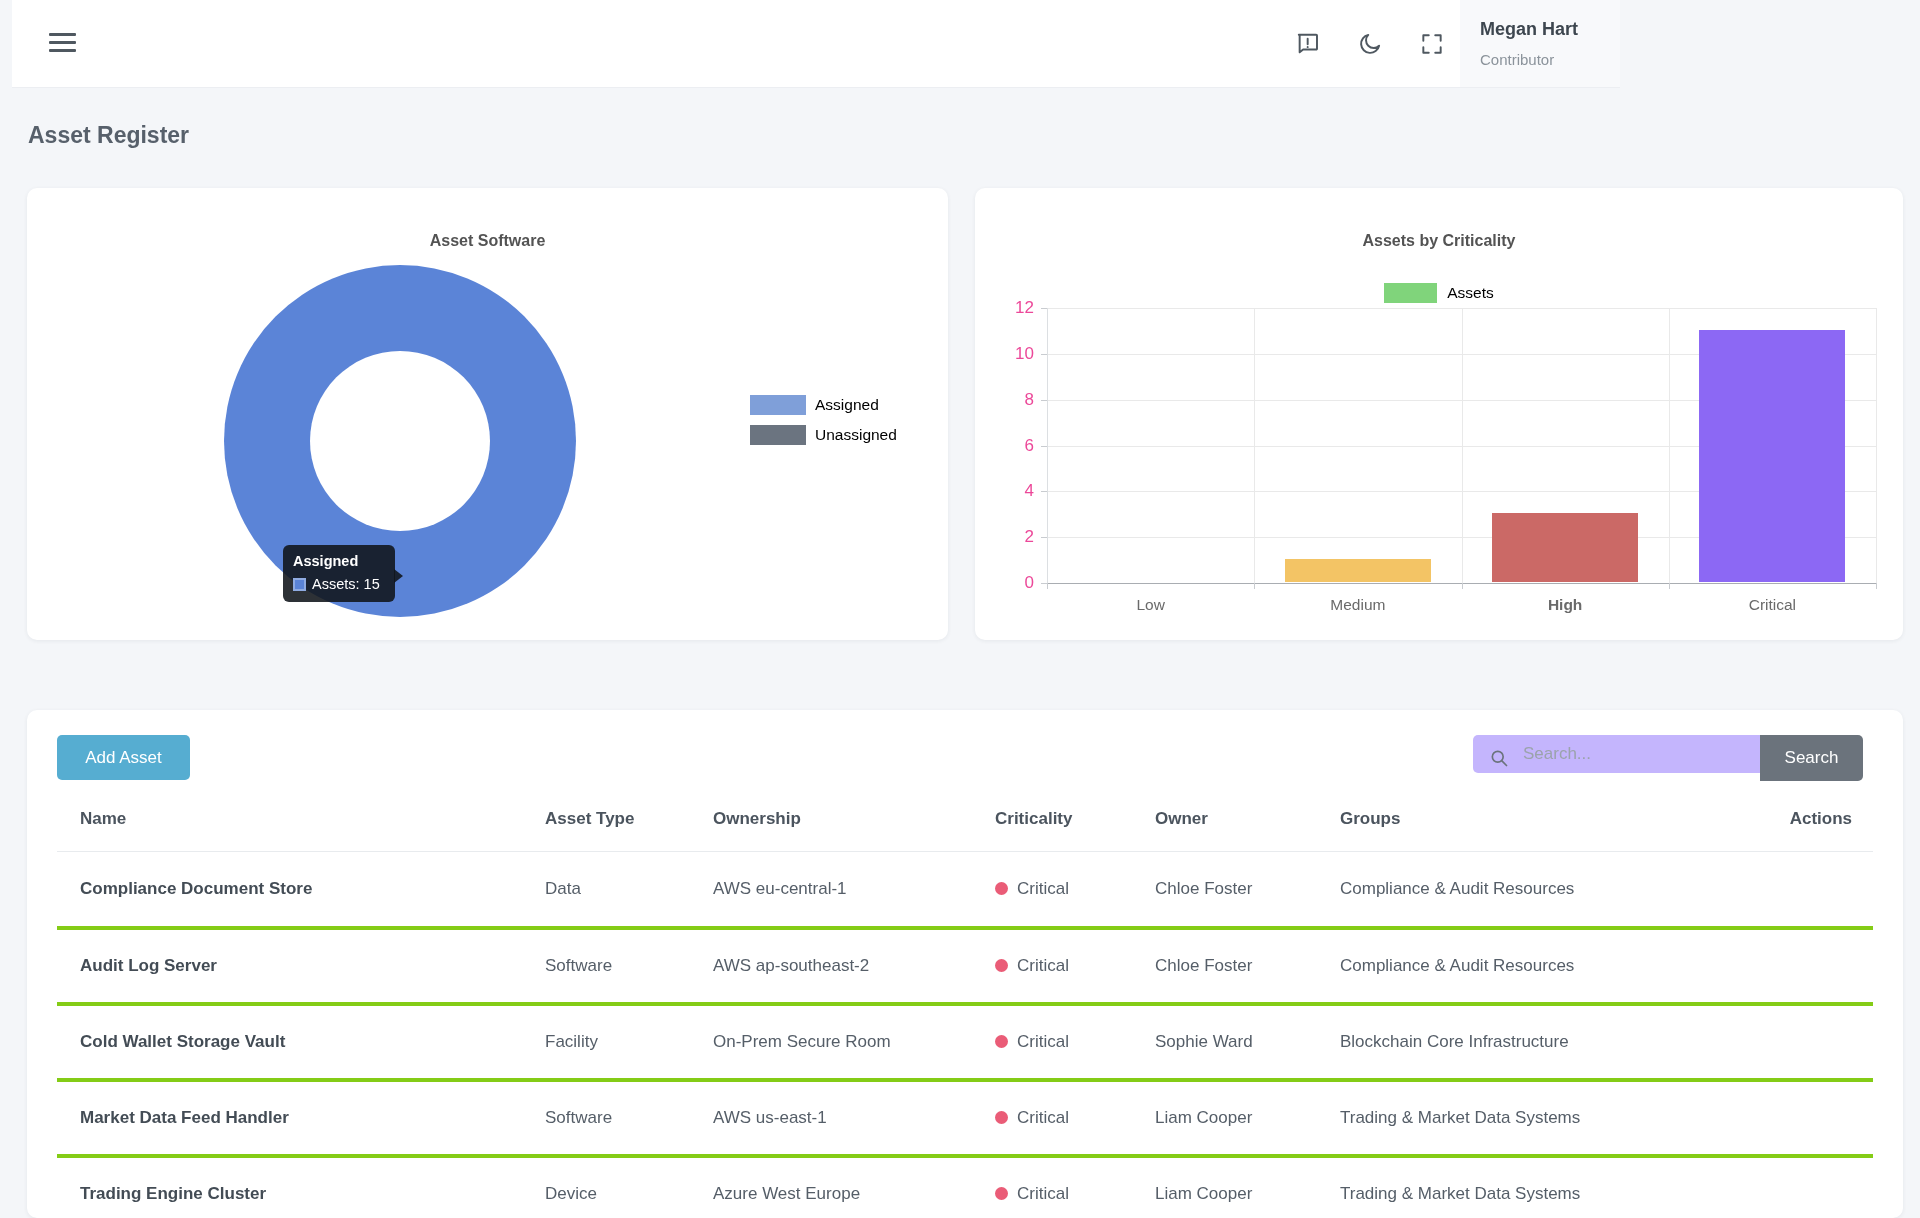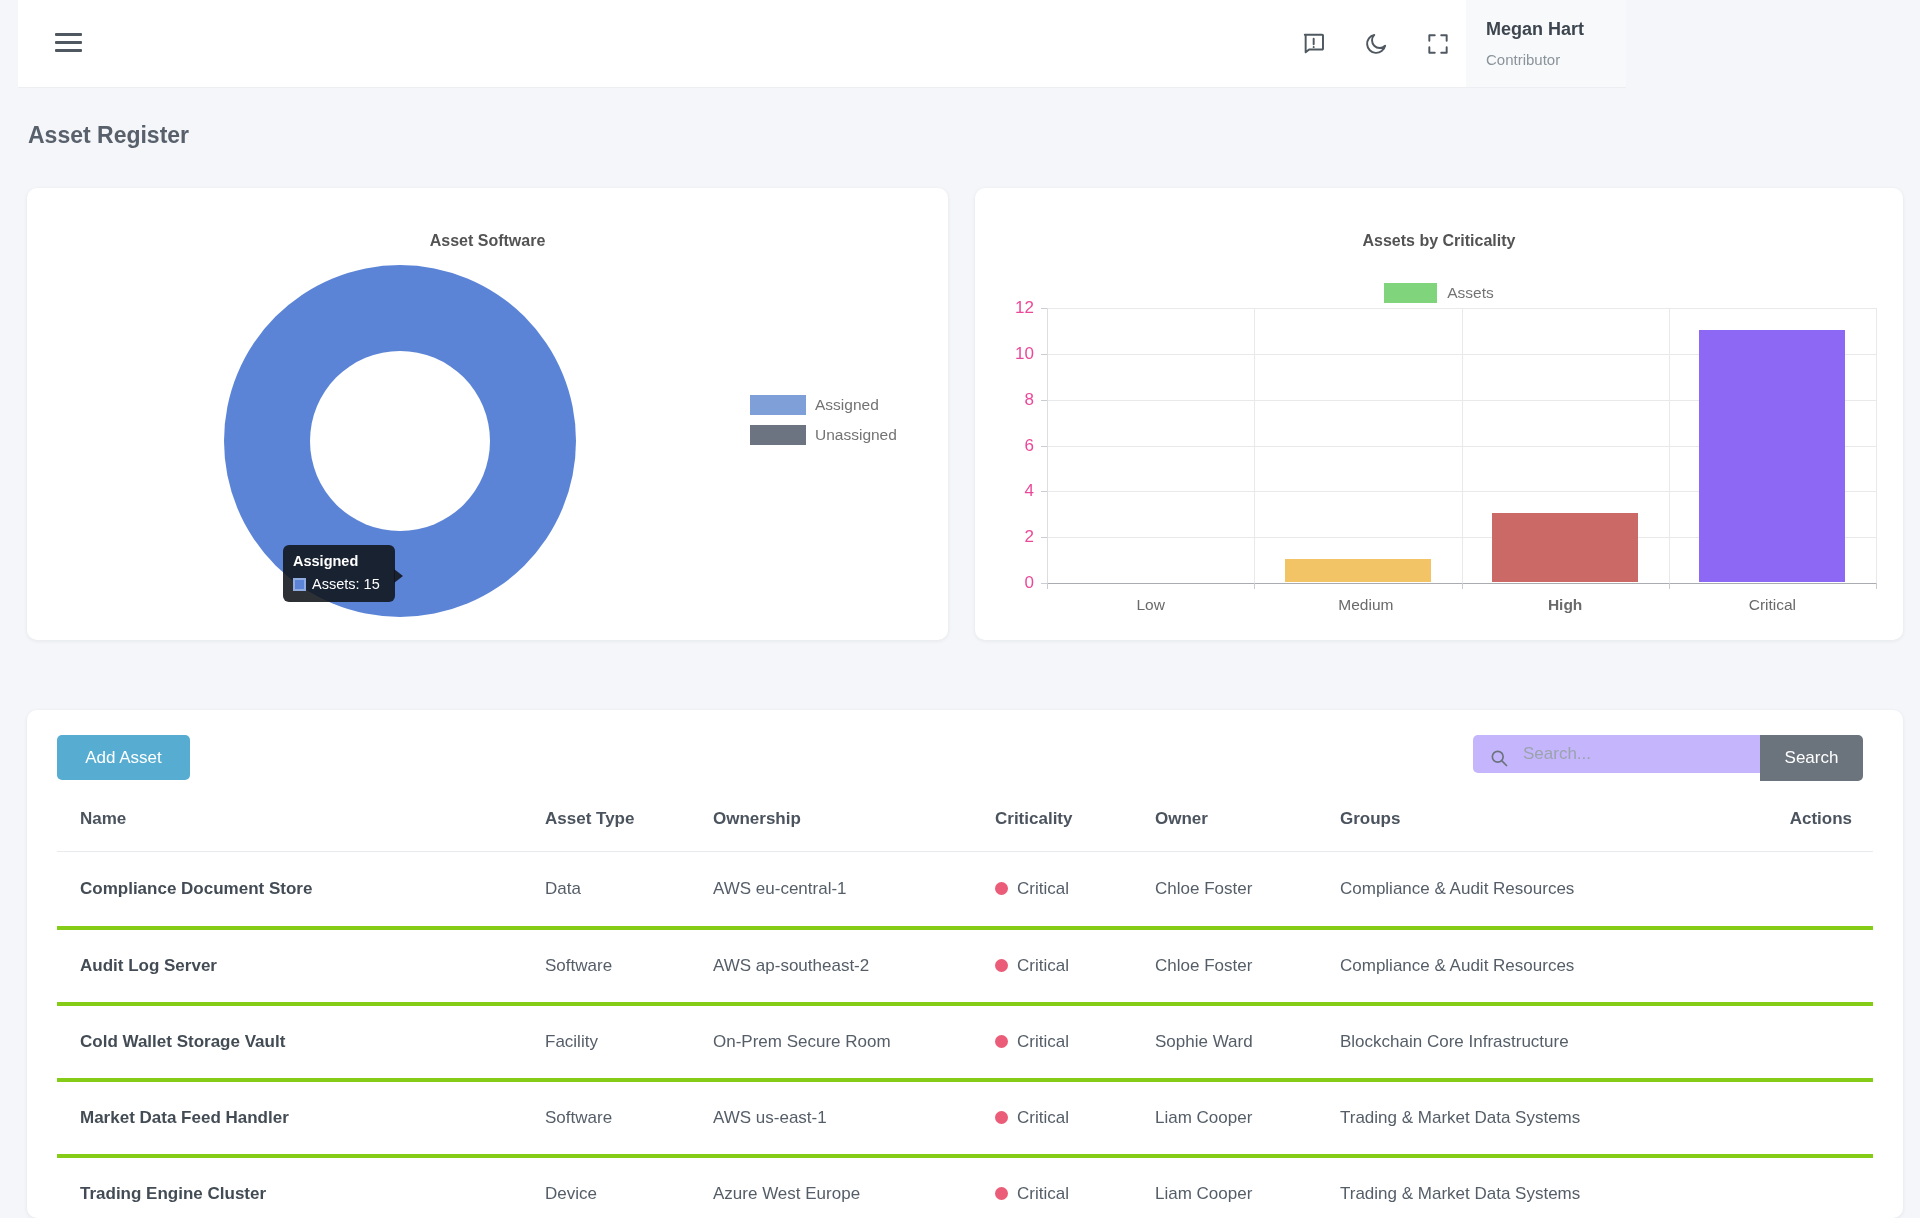--- a/index.html
+++ b/index.html
@@ -8,21 +8,21 @@
     font-family:"Liberation Sans", sans-serif;
     background:#f4f6f9;
     width:1920px; height:1218px;
     overflow:hidden;
     -webkit-font-smoothing:antialiased;
   }
   .viewport { position:relative; width:1920px; height:1218px; }
 
   
   .topbar {
-    position:absolute; left:18px; top:0; width:1608px; height:88px;
+    position:absolute; left:12px; top:0; width:1608px; height:88px;
     background:#ffffff; border-bottom:1px solid #eceef2;
   }
   .hamburger {
     position:absolute; left:37px; top:33px; width:27px; height:19px;
     display:flex; flex-direction:column; justify-content:space-between; cursor:pointer;
   }
   .hamburger span { display:block; height:3px; background:#4f5860; border-radius:1px; }
 
   .topbar-icons {
     position:absolute; top:0; right:175px; height:88px;
@@ -68,21 +68,21 @@
   .donut-hole {
     position:absolute; left:50%; top:50%; transform:translate(-50%,-50%);
     width:180px; height:180px; border-radius:50%; background:#fff;
   }
   .donut-legend {
     position:absolute; left:723px; top:207px;
     display:flex; flex-direction:column; gap:10px;
   }
   .legend-item { display:flex; align-items:center; gap:9px; cursor:pointer; }
   .legend-swatch { width:56px; height:20px; }
-  .legend-label { font-size:15.5px; color:#737373; }
+  .legend-label { font-size:15.5px; color:#000000; }
 
   
   .chart-tooltip {
     position:absolute; left:256px; top:357px; width:112px;
     background:rgba(16,20,26,.88); border-radius:6px;
     padding:8px 10px 10px 10px; color:#fff; z-index:5;
   }
   .chart-tooltip .tt-title { font-size:14.5px; font-weight:700; margin-bottom:7px; }
   .chart-tooltip .tt-row { display:flex; align-items:center; gap:6px; font-size:14.5px; }
   .tt-swatch { width:13px; height:13px; background:#5b84d7; border:2px solid #8fabe2; }
@@ -257,21 +257,21 @@
         <div class="xtick-mark" style="left: 0px;"></div>
         <div class="grid-v" style="left: 207.25px;"></div>
         <div class="xtick-mark" style="left: 207.25px;"></div>
         <div class="grid-v" style="left: 414.5px;"></div>
         <div class="xtick-mark" style="left: 414.5px;"></div>
         <div class="grid-v" style="left: 621.75px;"></div>
         <div class="xtick-mark" style="left: 621.75px;"></div>
         <div class="grid-v" style="left: 829px;"></div>
         <div class="xtick-mark" style="left: 829px;"></div>
         <div class="xlabel" style="left: 103.625px;">Low</div>
-        <div class="xlabel" style="left: 310.875px; margin-left: 8px;">Medium</div>
+        <div class="xlabel" style="left: 310.875px;">Medium</div>
         <div class="bar" style="left: 237.875px; width: 146px; height: 22.9167px; background: rgb(243, 196, 101);"></div>
         <div class="xlabel" style="left: 518.125px; font-weight: bold;">High</div>
         <div class="bar" style="left: 445.125px; width: 146px; height: 68.75px; background: rgb(203, 105, 102);"></div>
         <div class="xlabel" style="left: 725.375px;">Critical</div>
         <div class="bar" style="left: 652.375px; width: 146px; height: 252.083px; background: rgb(140, 104, 244);"></div>
       </div>
   </section>
 
   <section class="card" id="card-table">
     <button class="add-asset-btn">Add Asset</button>

